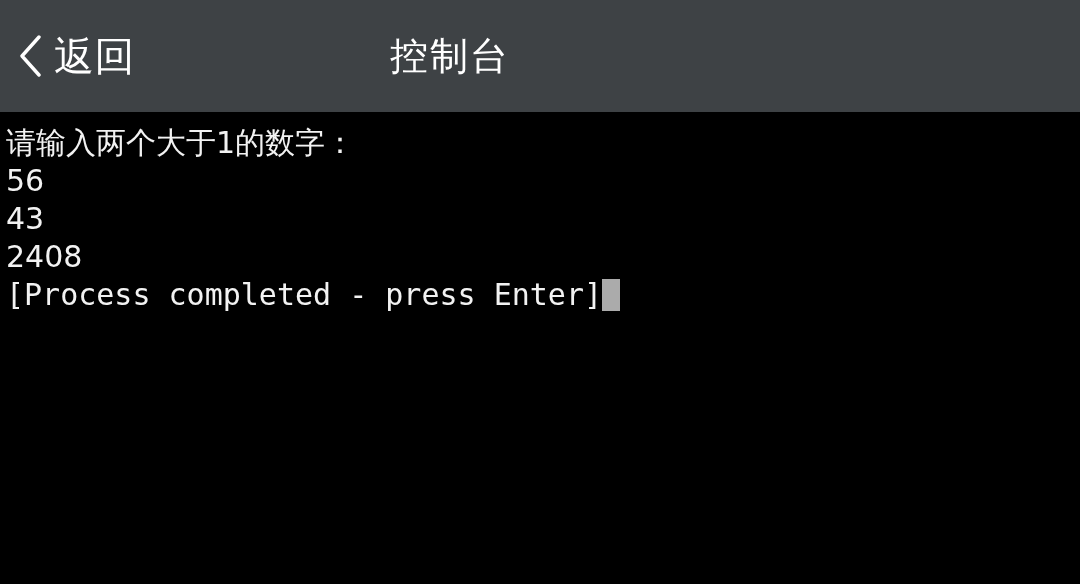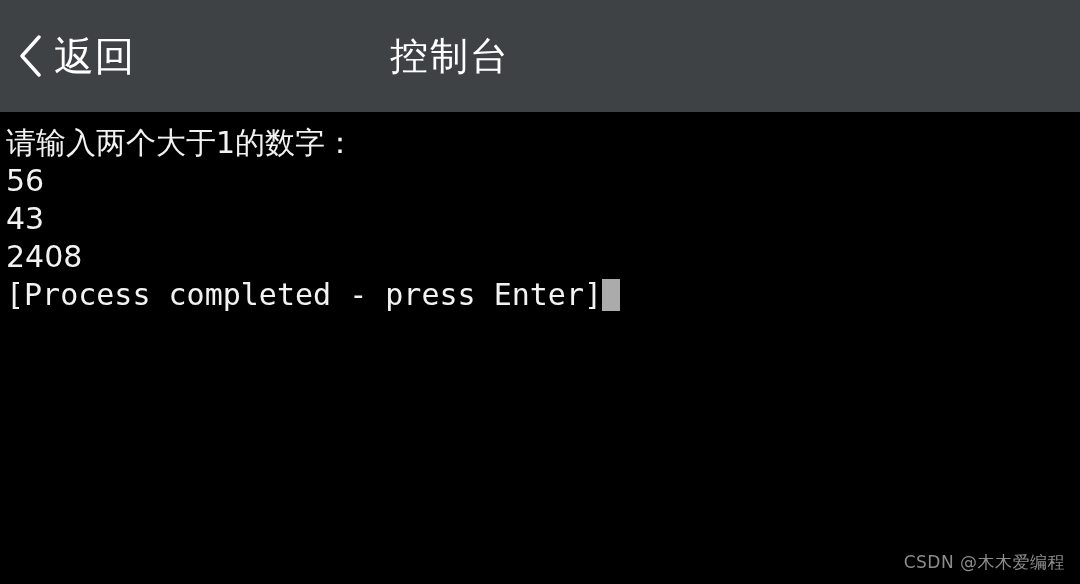--- a/index.html
+++ b/index.html
@@ -153,15 +153,14 @@
 
     <div class="term-line sans">2408</div>
 
     <div class="term-line mono">
       <span id="process-text">[Process completed - press Enter]</span>
       <span id="cursor-block"></span>
     </div>
 
   </div>
 
-  <div id="watermark">CSDN @木木爱编程</div>
 
 </div>
 
 </body></html>

